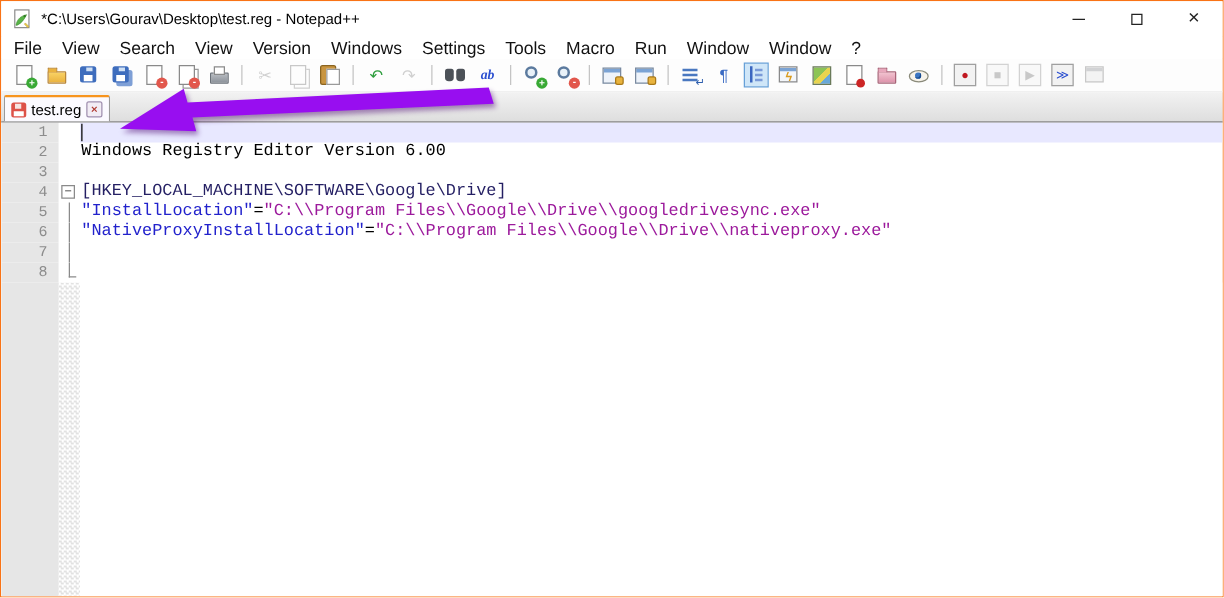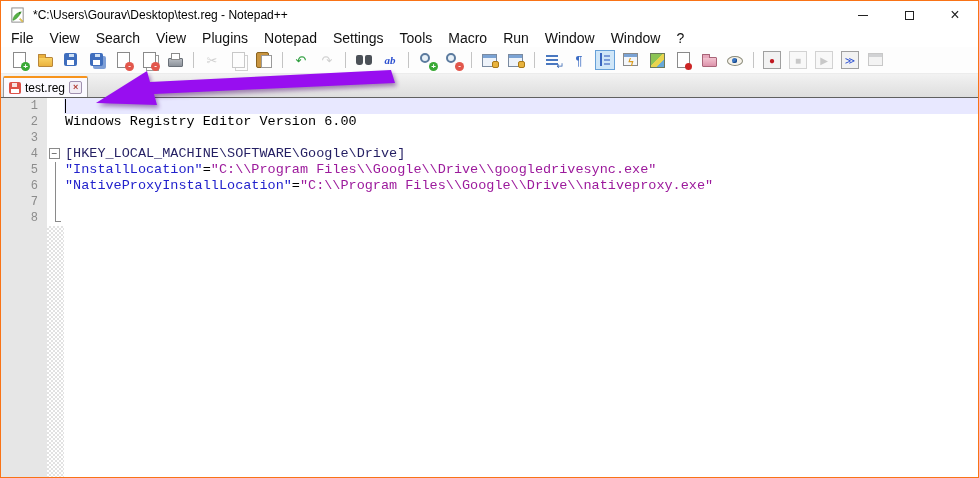--- a/index.html
+++ b/index.html
@@ -138,22 +138,22 @@
           <span class="close-glyph">×</span>
         </div>
     </div>
   </div>
 
   <div class="menubar">
       <span class="menu-item">File</span>
       <span class="menu-item">View</span>
       <span class="menu-item">Search</span>
       <span class="menu-item">View</span>
-      <span class="menu-item">Plugins</span>
-      <span class="menu-item">Notepad</span>
+      <span class="menu-item">Version</span>
+      <span class="menu-item">Windows</span>
       <span class="menu-item">Settings</span>
       <span class="menu-item">Tools</span>
       <span class="menu-item">Macro</span>
       <span class="menu-item">Run</span>
       <span class="menu-item">Window</span>
       <span class="menu-item">Window</span>
       <span class="menu-item">?</span>
     </div>
 
   <div class="toolbar">

